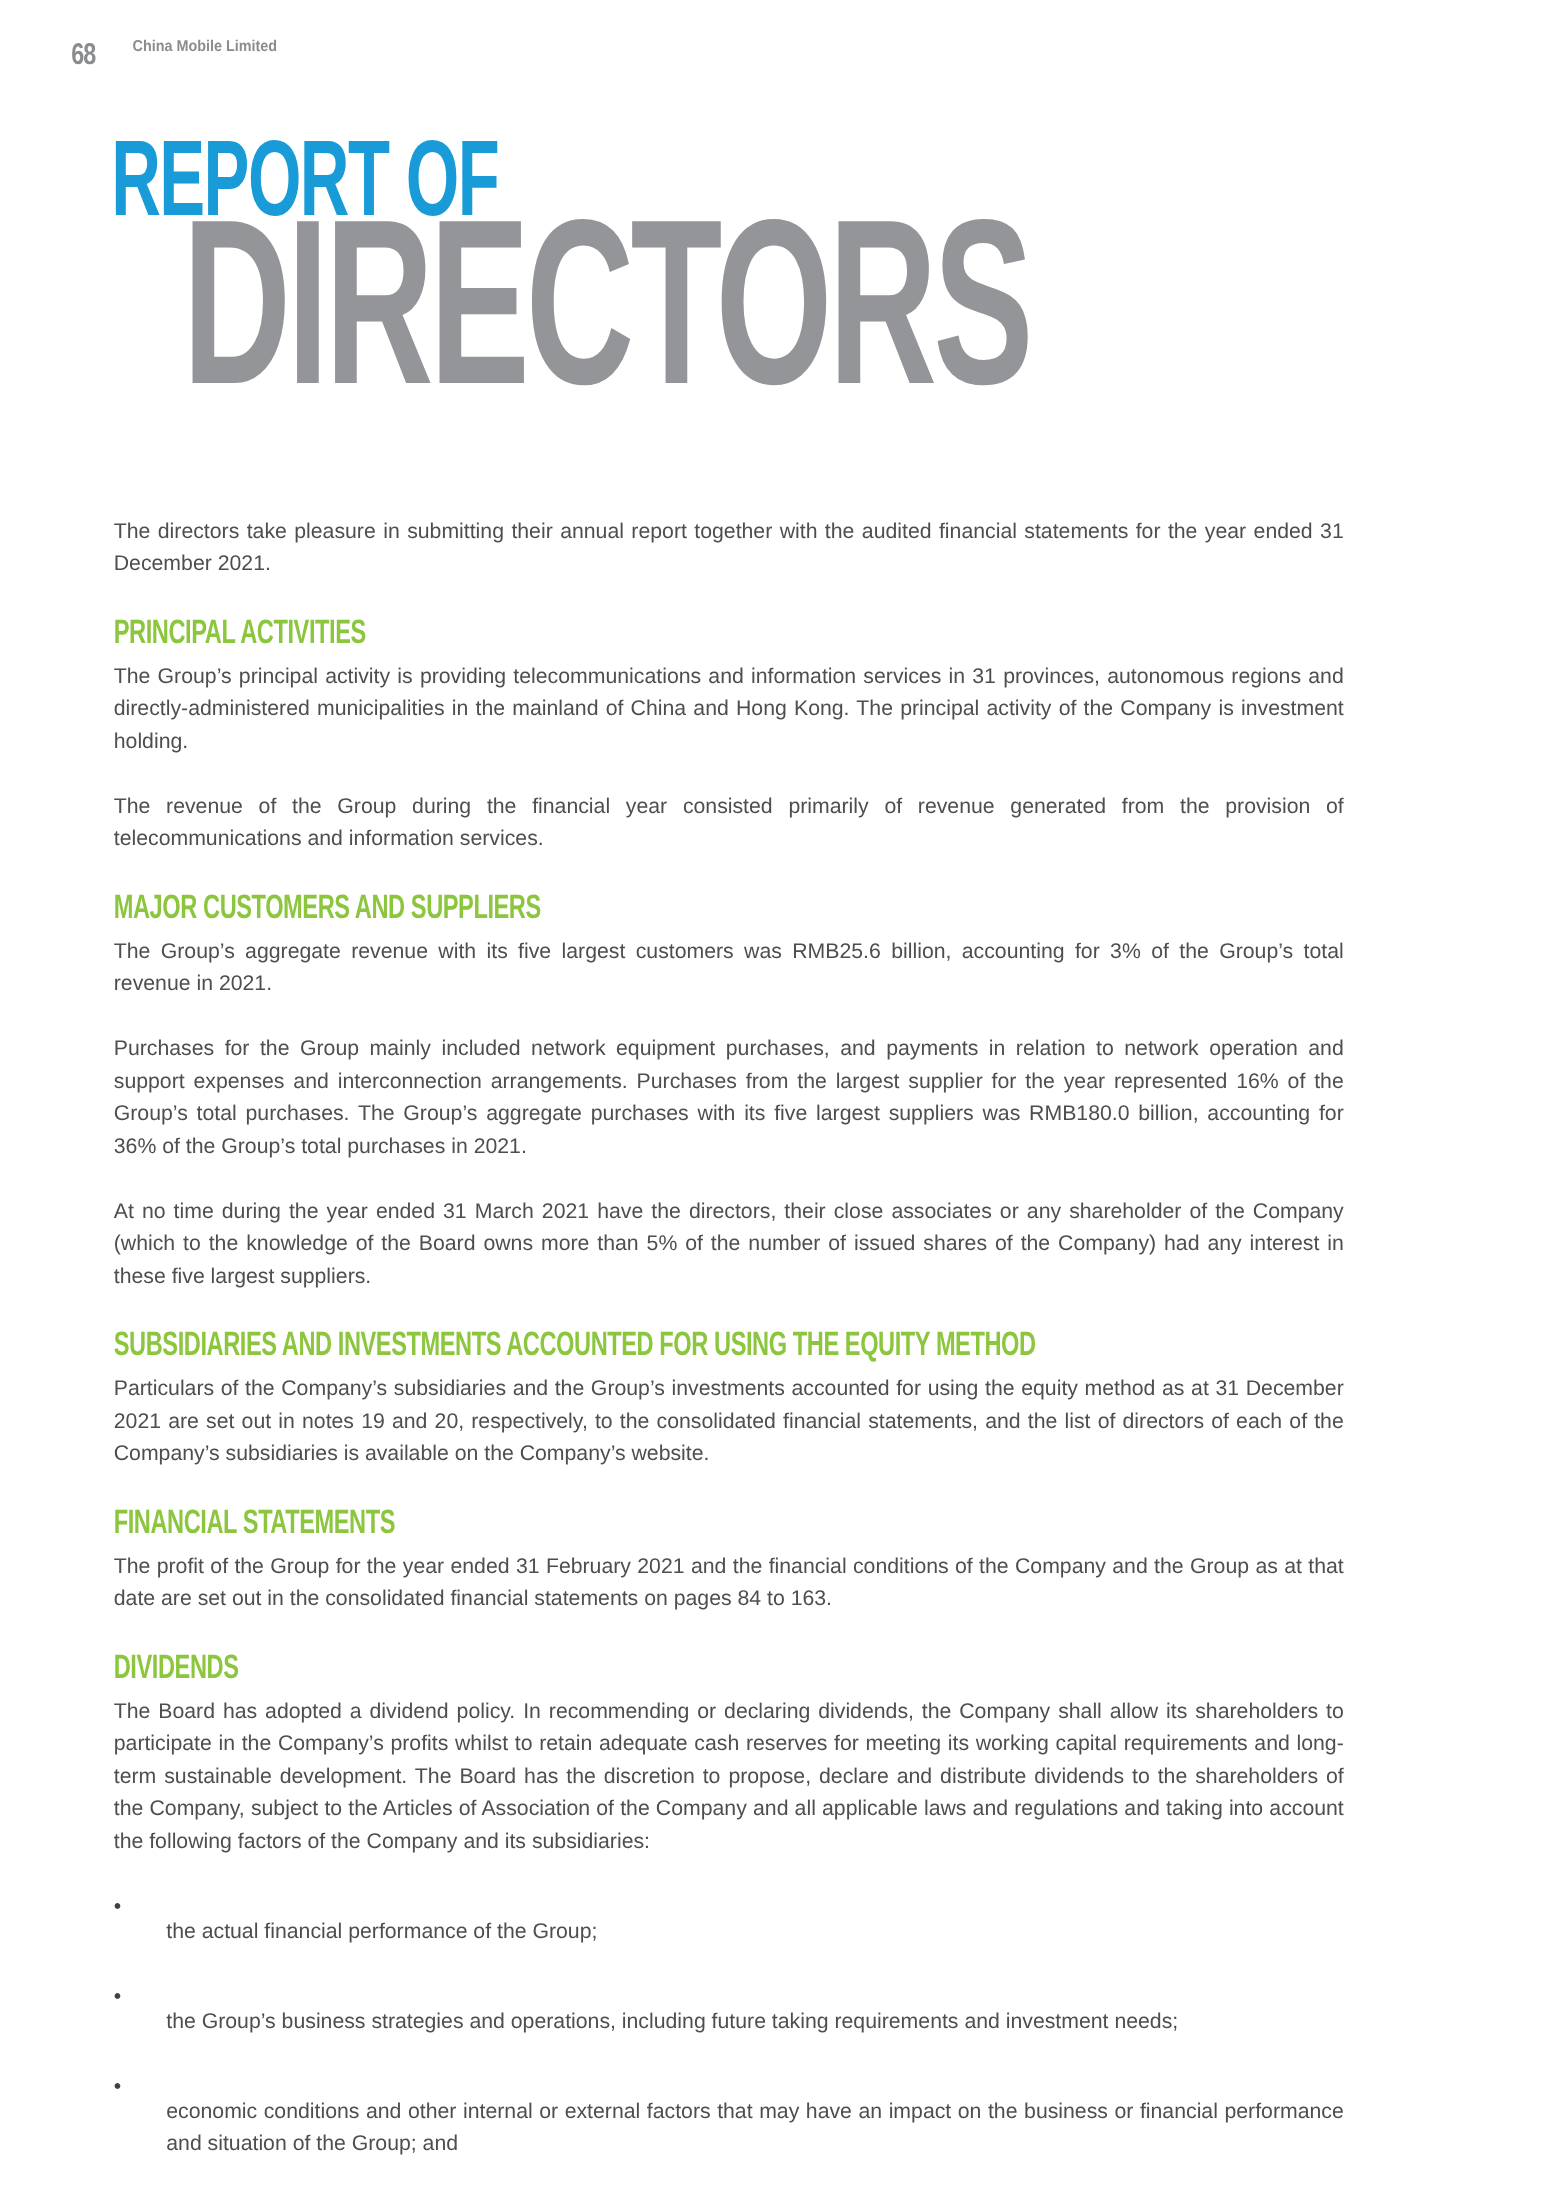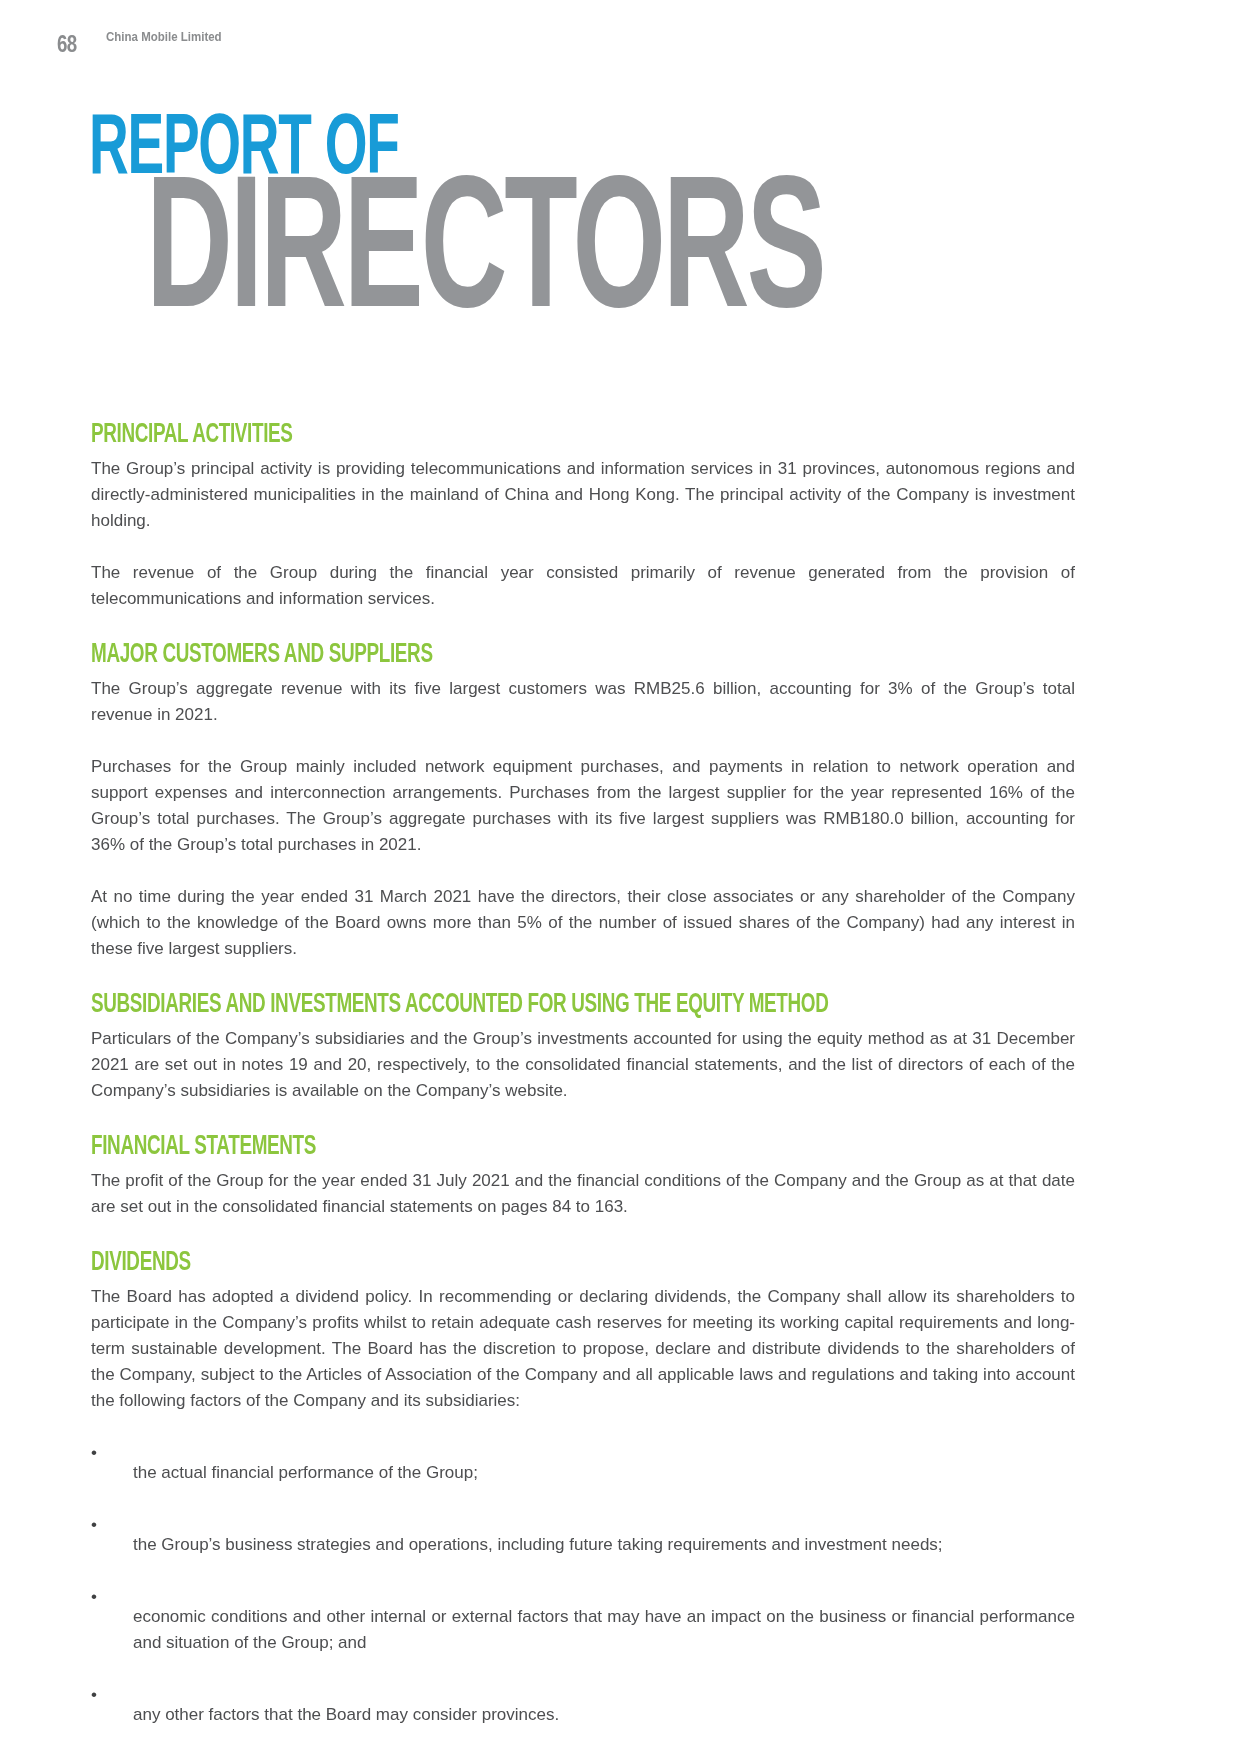--- a/index.html
+++ b/index.html
@@ -119,35 +119,36 @@
   <span class="company-name">China Mobile Limited</span>
 </div>
 
 <div class="title-wrap">
   <div class="title-line1">REPORT OF</div>
   <div class="title-line2">DIRECTORS</div>
 </div>
 
 <div class="content">
 
+  <p>The directors take pleasure in submitting their annual report together with the audited financial statements for the year ended 31 December 2021.</p>
 
   <h2 class="section-heading">PRINCIPAL ACTIVITIES</h2>
   <p>The Group’s principal activity is providing telecommunications and information services in 31 provinces, autonomous regions and directly-administered municipalities in the mainland of China and Hong Kong. The principal activity of the Company is investment holding.</p>
   <p>The revenue of the Group during the financial year consisted primarily of revenue generated from the provision of telecommunications and information services.</p>
 
   <h2 class="section-heading">MAJOR CUSTOMERS AND SUPPLIERS</h2>
   <p>The Group’s aggregate revenue with its five largest customers was RMB25.6 billion, accounting for 3% of the Group’s total revenue in 2021.</p>
   <p>Purchases for the Group mainly included network equipment purchases, and payments in relation to network operation and support expenses and interconnection arrangements. Purchases from the largest supplier for the year represented 16% of the Group’s total purchases. The Group’s aggregate purchases with its five largest suppliers was RMB180.0 billion, accounting for 36% of the Group’s total purchases in 2021.</p>
   <p>At no time during the year ended 31 March 2021 have the directors, their close associates or any shareholder of the Company (which to the knowledge of the Board owns more than 5% of the number of issued shares of the Company) had any interest in these five largest suppliers.</p>
 
   <h2 class="section-heading">SUBSIDIARIES AND INVESTMENTS ACCOUNTED FOR USING THE EQUITY METHOD</h2>
   <p>Particulars of the Company’s subsidiaries and the Group’s investments accounted for using the equity method as at 31 December 2021 are set out in notes 19 and 20, respectively, to the consolidated financial statements, and the list of directors of each of the Company’s subsidiaries is available on the Company’s website.</p>
 
   <h2 class="section-heading">FINANCIAL STATEMENTS</h2>
-  <p>The profit of the Group for the year ended 31 July 2021 and the financial conditions of the Company and the Group as at that date are set out in the consolidated financial statements on pages 84 to 163.</p>
+  <p>The profit of the Group for the year ended 31 February 2021 and the financial conditions of the Company and the Group as at that date are set out in the consolidated financial statements on pages 84 to 163.</p>
 
   <h2 class="section-heading">DIVIDENDS</h2>
   <p>The Board has adopted a dividend policy. In recommending or declaring dividends, the Company shall allow its shareholders to participate in the Company’s profits whilst to retain adequate cash reserves for meeting its working capital requirements and long-term sustainable development. The Board has the discretion to propose, declare and distribute dividends to the shareholders of the Company, subject to the Articles of Association of the Company and all applicable laws and regulations and taking into account the following factors of the Company and its subsidiaries:</p>
 
   <div class="bullet-item">
     <span class="bullet-marker">•</span>
     <span class="bullet-text">the actual financial performance of the Group;</span>
   </div>
   <div class="bullet-item">
     <span class="bullet-marker">•</span>

